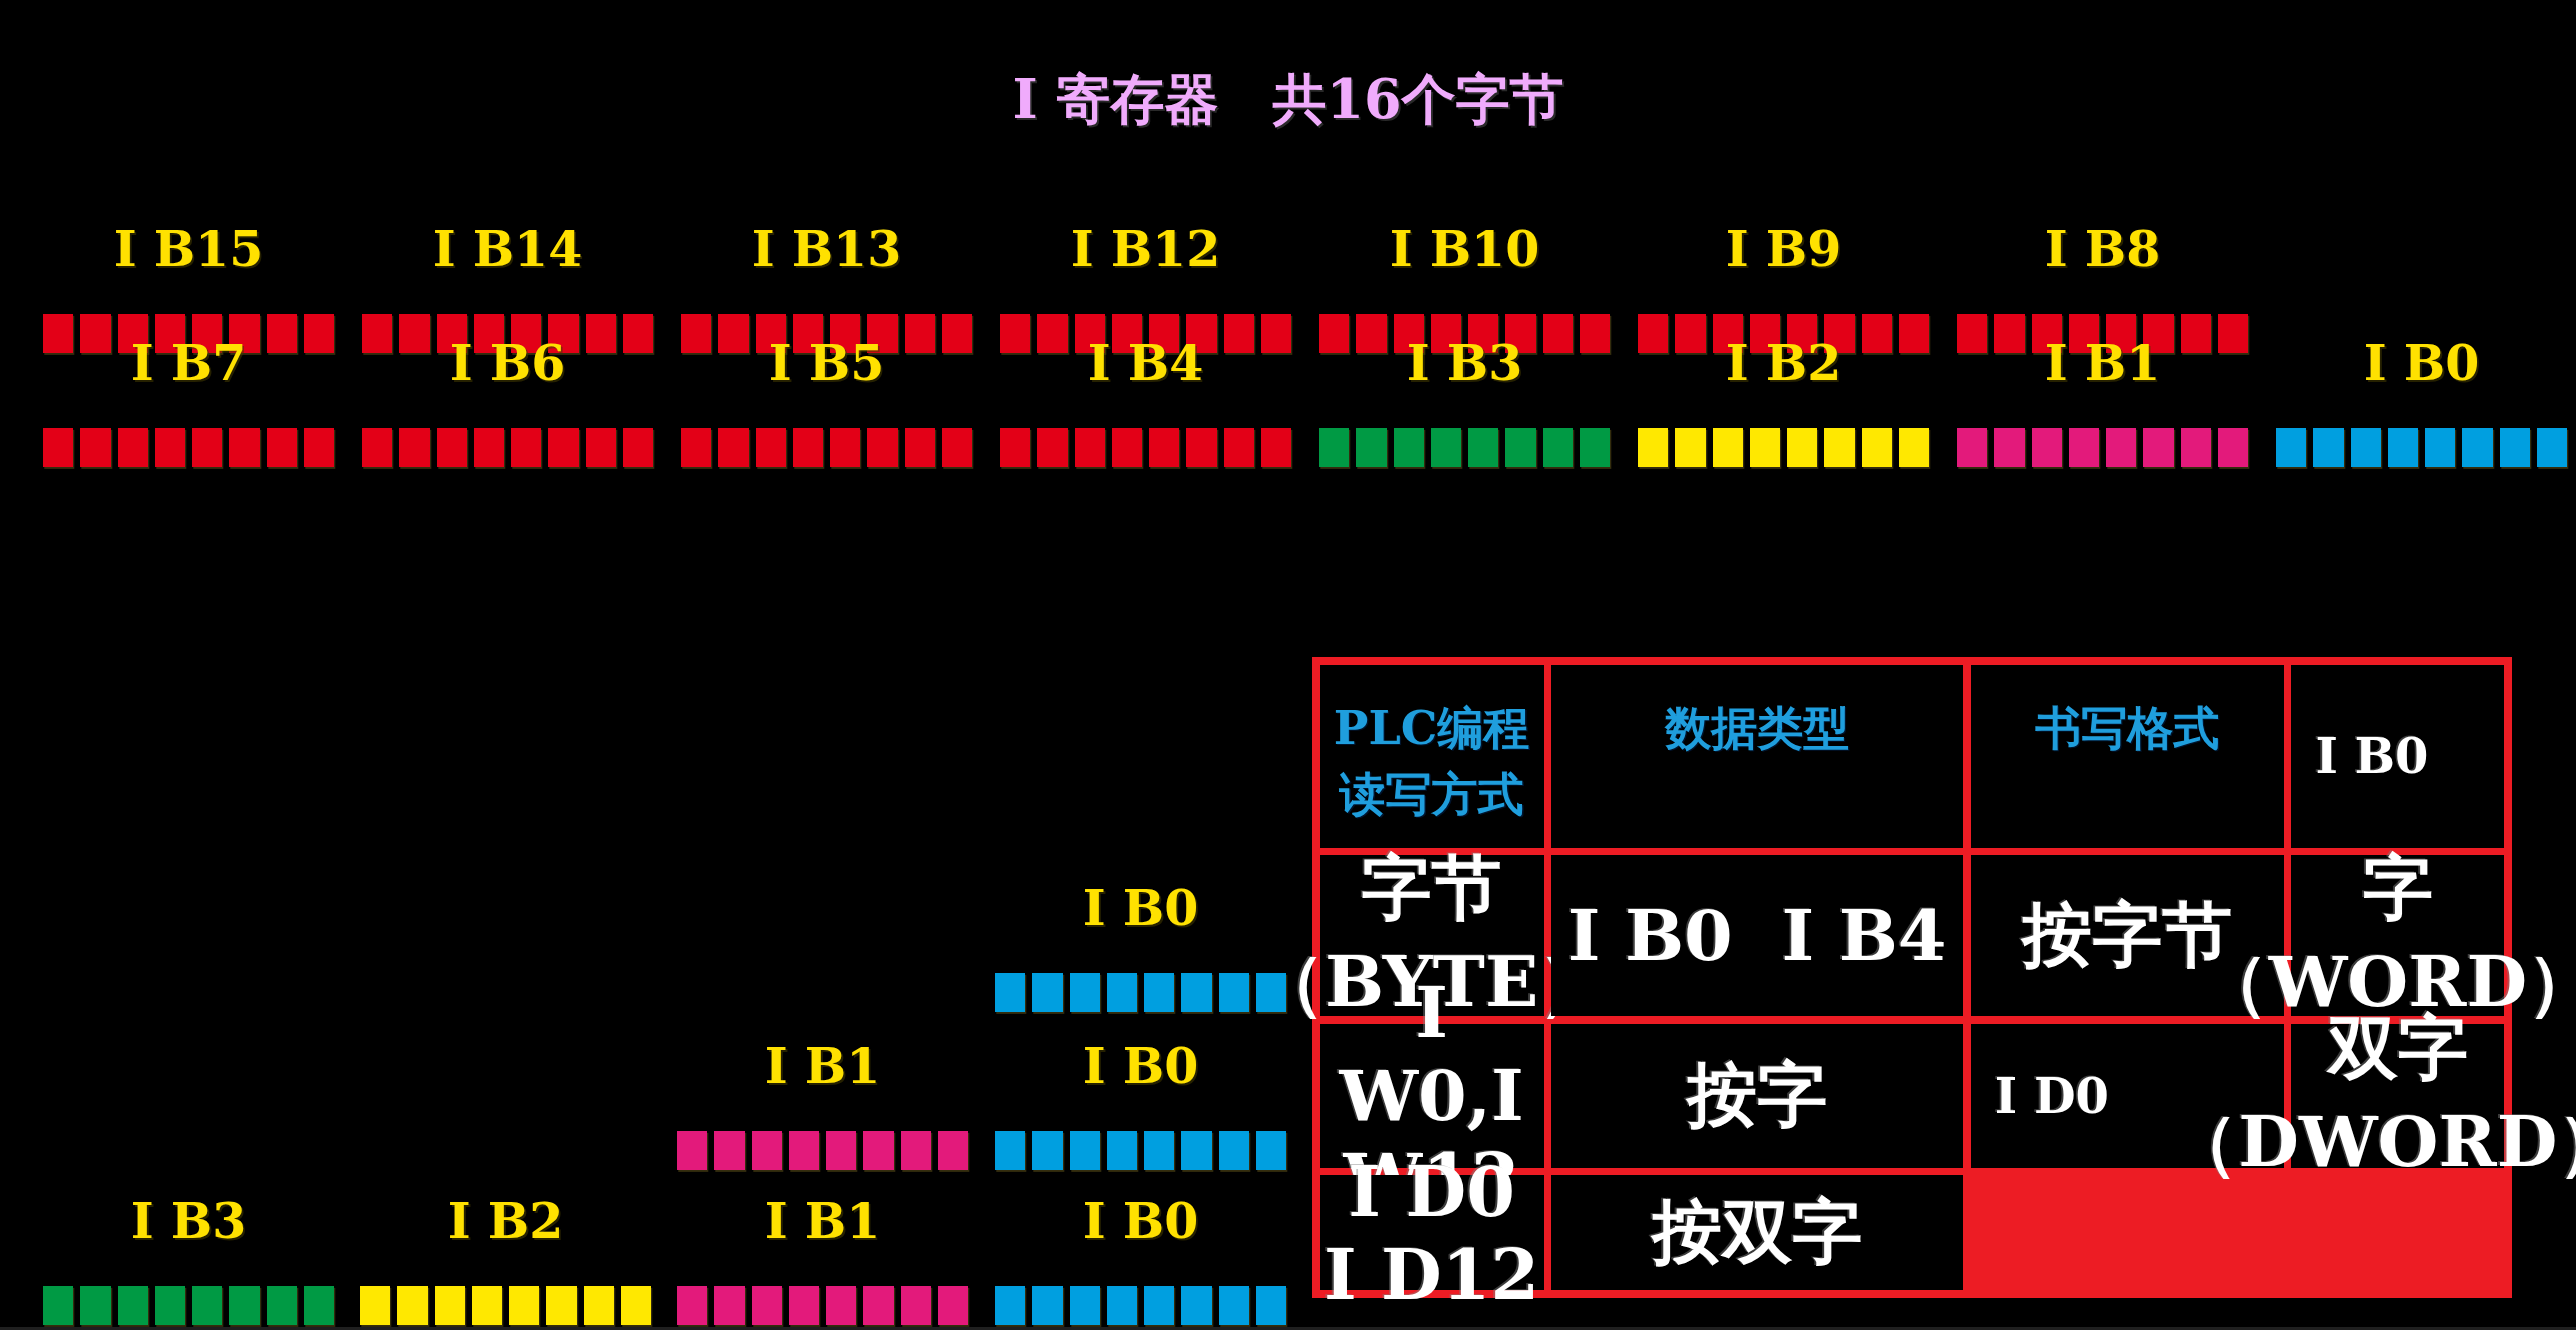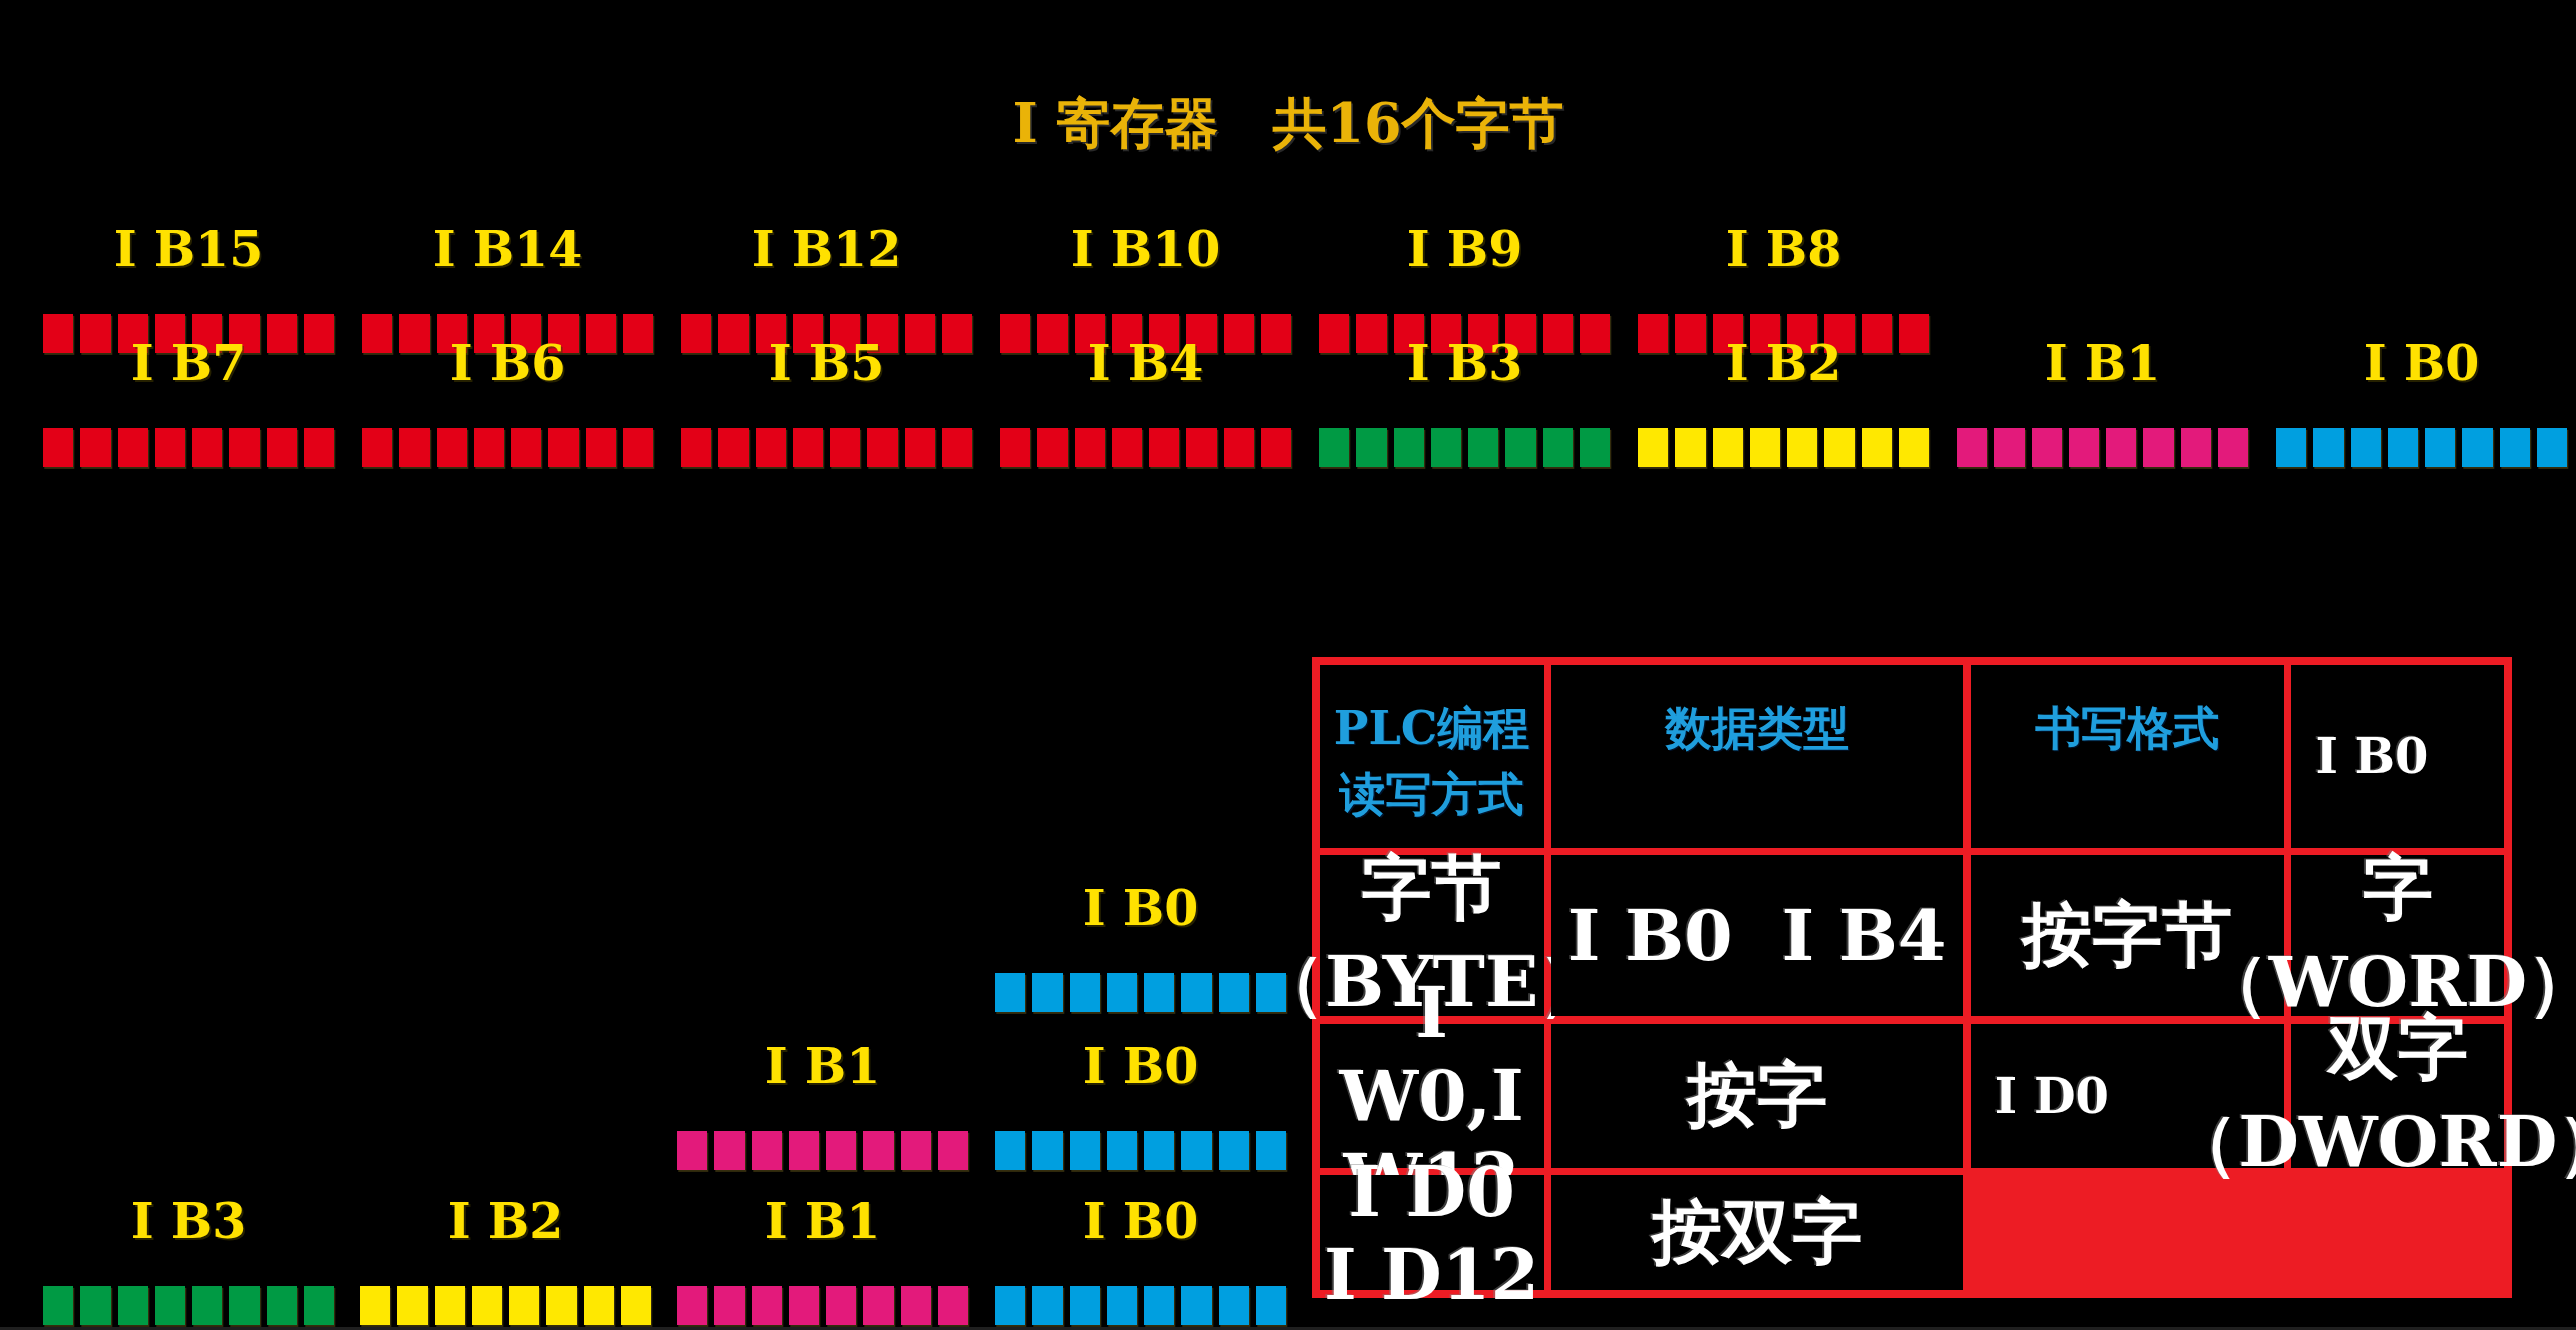--- a/index.html
+++ b/index.html
@@ -1,22 +1,22 @@
 <!DOCTYPE html>
 <html style="font-size:10px"><head>
 <meta charset="utf-8">
 <style>
   html,body{margin:0;padding:0;background:#000;}
   .stage{
     position:relative;width:2576px;height:1330px;background:#000;overflow:hidden;
     font-family:"DejaVu Serif","Liberation Serif",serif;
   }
   .title{
-    position:absolute;top:88px;left:0;width:100%;text-align:center;
-    color:#eab308;font-size:54px;font-weight:bold;white-space:pre;
+    position:absolute;top:64px;left:0;width:100%;text-align:center;
+    color:#f0abfc;font-size:54px;font-weight:bold;white-space:pre;
     text-shadow:1.9px 1.9px 0 rgba(90,90,90,0.45);
   }
   .bit-row{position:absolute;left:43px;width:2512px;display:flex;gap:28px;}
   .byte-group{width:291px;flex:0 0 291px;display:flex;flex-direction:column;gap:33px;}
   .byte-group.abs{position:absolute;}
   .byte-label{
     height:63px;line-height:63px;text-align:center;
     color:#FFE100;font-size:49px;font-weight:bold;white-space:pre;
     text-shadow:1.9px 1.9px 0 rgba(70,60,0,0.55);
   }
@@ -59,20 +59,33 @@
           <div class="sq" style="background: rgb(227, 0, 23);"></div>
           <div class="sq" style="background: rgb(227, 0, 23);"></div>
           <div class="sq" style="background: rgb(227, 0, 23);"></div>
           <div class="sq" style="background: rgb(227, 0, 23);"></div>
           <div class="sq" style="background: rgb(227, 0, 23);"></div>
           <div class="sq" style="background: rgb(227, 0, 23);"></div>
         </div>
       </div>
       <div class="byte-group">
         <div class="byte-label">I B14</div>
+        <div class="squares">
+          <div class="sq" style="background: rgb(227, 0, 23);"></div>
+          <div class="sq" style="background: rgb(227, 0, 23);"></div>
+          <div class="sq" style="background: rgb(227, 0, 23);"></div>
+          <div class="sq" style="background: rgb(227, 0, 23);"></div>
+          <div class="sq" style="background: rgb(227, 0, 23);"></div>
+          <div class="sq" style="background: rgb(227, 0, 23);"></div>
+          <div class="sq" style="background: rgb(227, 0, 23);"></div>
+          <div class="sq" style="background: rgb(227, 0, 23);"></div>
+        </div>
+      </div>
+      <div class="byte-group">
+        <div class="byte-label">I B13</div>
         <div class="squares">
           <div class="sq" style="background: rgb(227, 0, 23);"></div>
           <div class="sq" style="background: rgb(227, 0, 23);"></div>
           <div class="sq" style="background: rgb(227, 0, 23);"></div>
           <div class="sq" style="background: rgb(227, 0, 23);"></div>
           <div class="sq" style="background: rgb(227, 0, 23);"></div>
           <div class="sq" style="background: rgb(227, 0, 23);"></div>
           <div class="sq" style="background: rgb(227, 0, 23);"></div>
           <div class="sq" style="background: rgb(227, 0, 23);"></div>
         </div>

